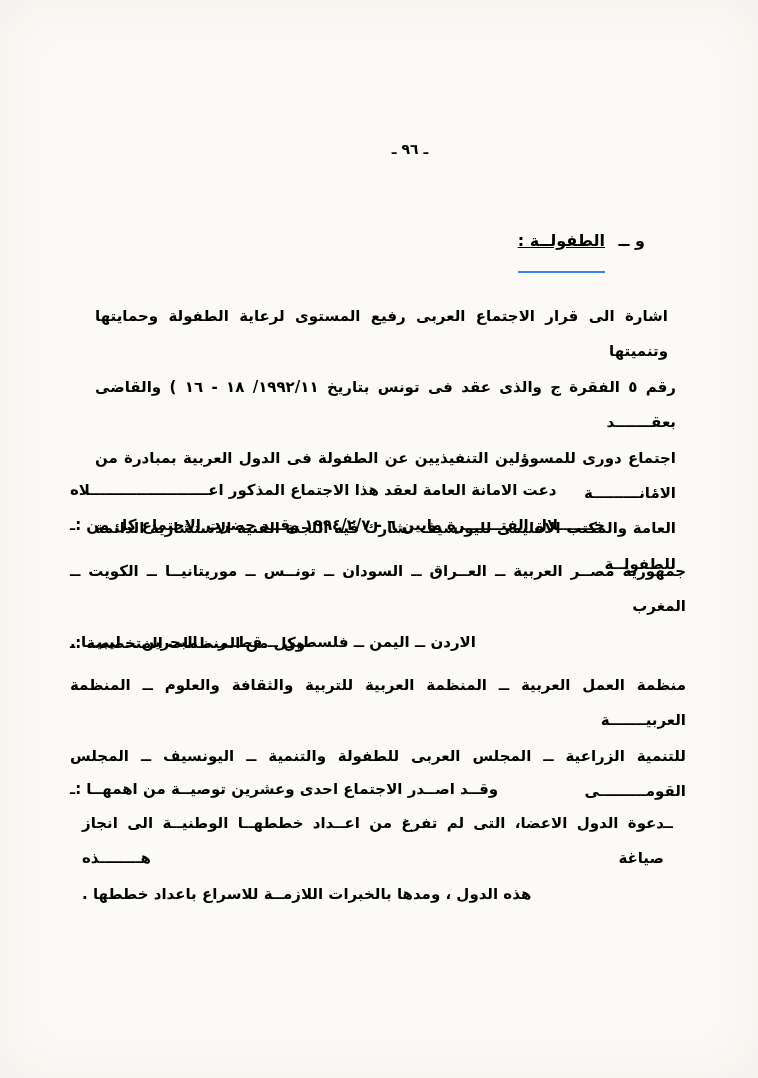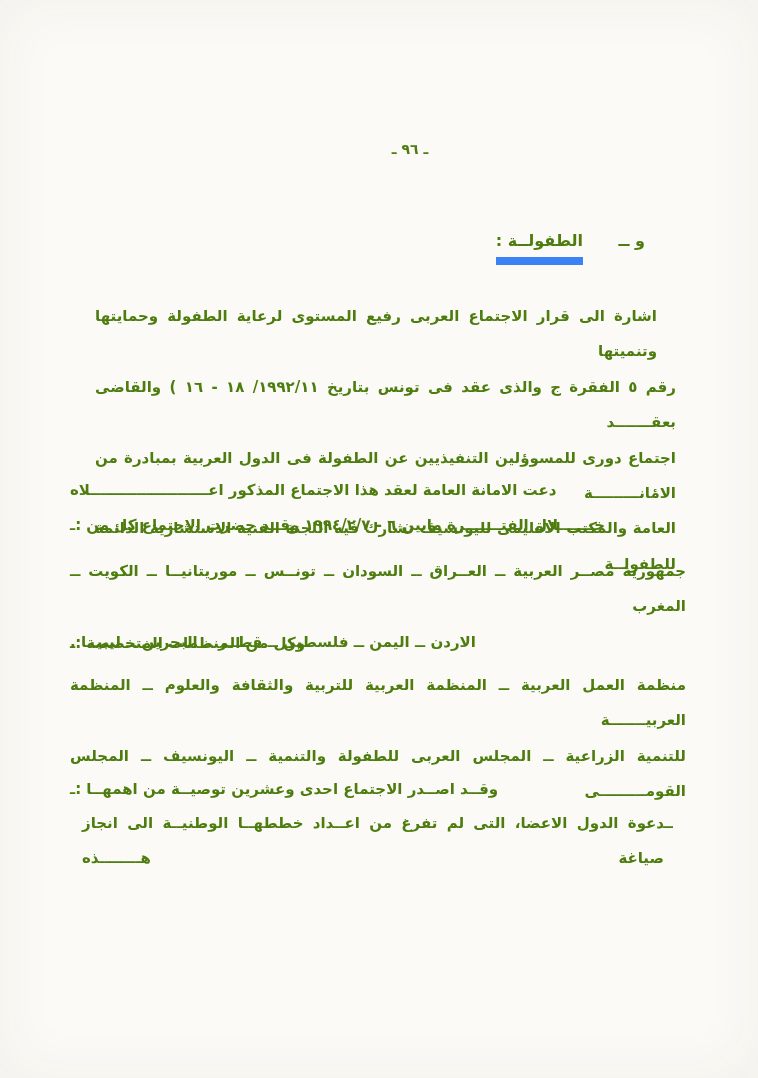--- a/index.html
+++ b/index.html
@@ -4,49 +4,50 @@
 <style>
   html,body{margin:0;padding:0;background:#e8e8e4;}
   .page{
     position:relative;
     width:758px;height:1078px;
     margin:0 auto;
     background:#fbfaf6;
     box-shadow:inset 0 0 60px rgba(60,55,40,0.05);
     font-family:"DejaVu Sans",sans-serif;
     font-weight:700;
-    color:#4d7c0f;
+    color:#000000;
     direction:rtl;
     overflow:hidden;
   }
   .pagenum{
     position:absolute;top:141px;left:378px;width:64px;
     text-align:center;font-size:14px;letter-spacing:1px;
     direction:rtl;
   }
   .heading{
     position:absolute;top:231px;right:113px;
     font-size:16px;
   }
-  .h-prefix{margin-left:30px;}
+  .h-prefix{margin-left:8px;}
   .h-title{
     display:inline-block;
-    border-bottom:8px solid #3b82f6;
-    padding-bottom:7px;
+    border-bottom:2px solid #3b82f6;
+    padding-bottom:21px;
+    text-decoration:underline;
   }
   .textblock{position:absolute;left:70px;right:72px;top:0;bottom:0;}
   .para{position:absolute;right:0;left:0;font-size:15px;line-height:35.4px;}
   .line{text-align:left;white-space:nowrap;}
   .line.j{
     text-align:justify;
     text-align-last:justify;
     white-space:normal;
   }
   .p1{top:299px;right:10px;left:25px;}
-  .p1 .l1{margin-right:19px;}
+  .p1 .l1{margin-right:8px;}
   .p2{top:473px;}
   .p2 .l1{margin-right:56px;}
   .p2 .l2{margin-right:24px;}
   .p3{top:554px;}
   .p4{top:626px;}
   .p5{top:668px;}
   .p6{top:772px;right:72px;}
   .p7{top:806px;left:12px;}
   .p7 .l1{margin-right:22px;}
   .bullet-marker{
@@ -94,16 +95,17 @@
       <div class="line j">للتنمية الزراعية ــ المجلس العربى للطفولة والتنمية ــ اليونسيف ــ المجلس القومـــــــــى</div>
     </div>
 
     <div class="para p6">
       <div class="line">وقــد اصــدر الاجتماع احدى وعشرين توصيــة من اهمهــا :ـ</div>
     </div>
 
     <div class="para p7">
       <span class="bullet-marker">ــ</span>
       <div class="line j l1">دعوة الدول الاعضا، التى لم تفرغ من اعــداد خططهــا الوطنيــة الى انجاز صياغة هــــــــذه</div>
+      <div class="line">هذه الدول ، ومدها بالخبرات اللازمــة للاسراع باعداد خططها .</div>
     </div>
 
   </div>
 </div>
 
 </body></html>

